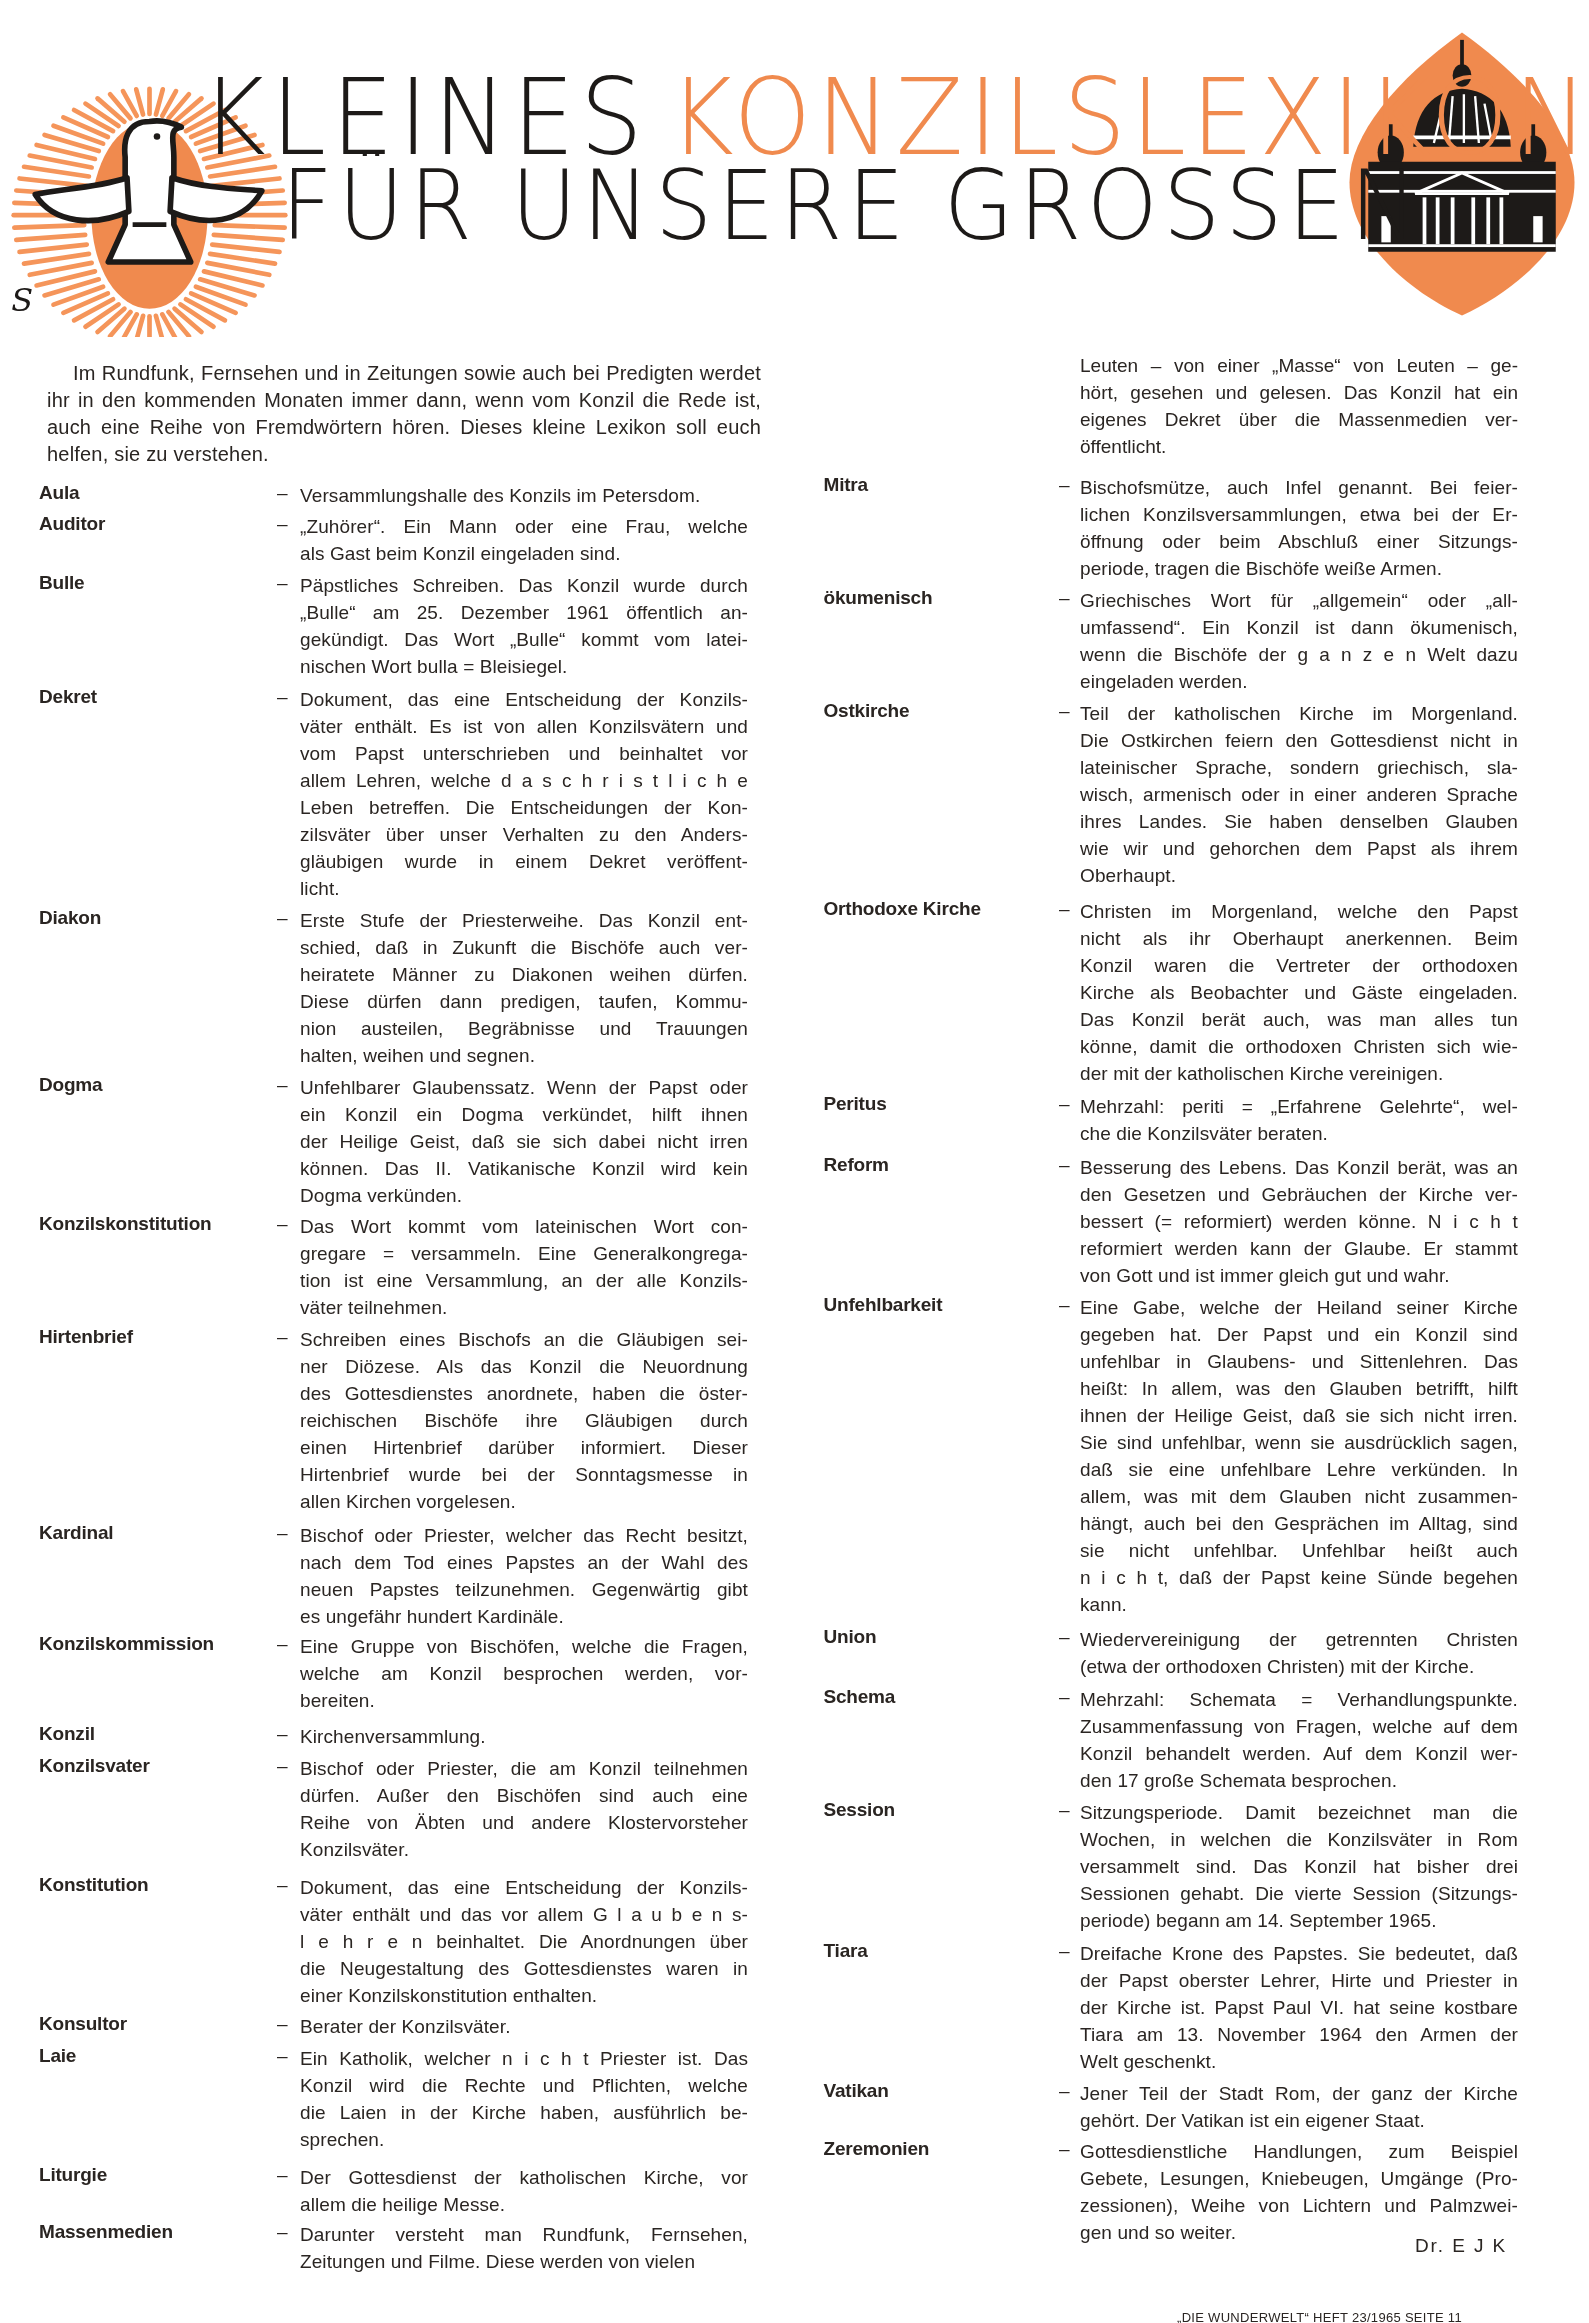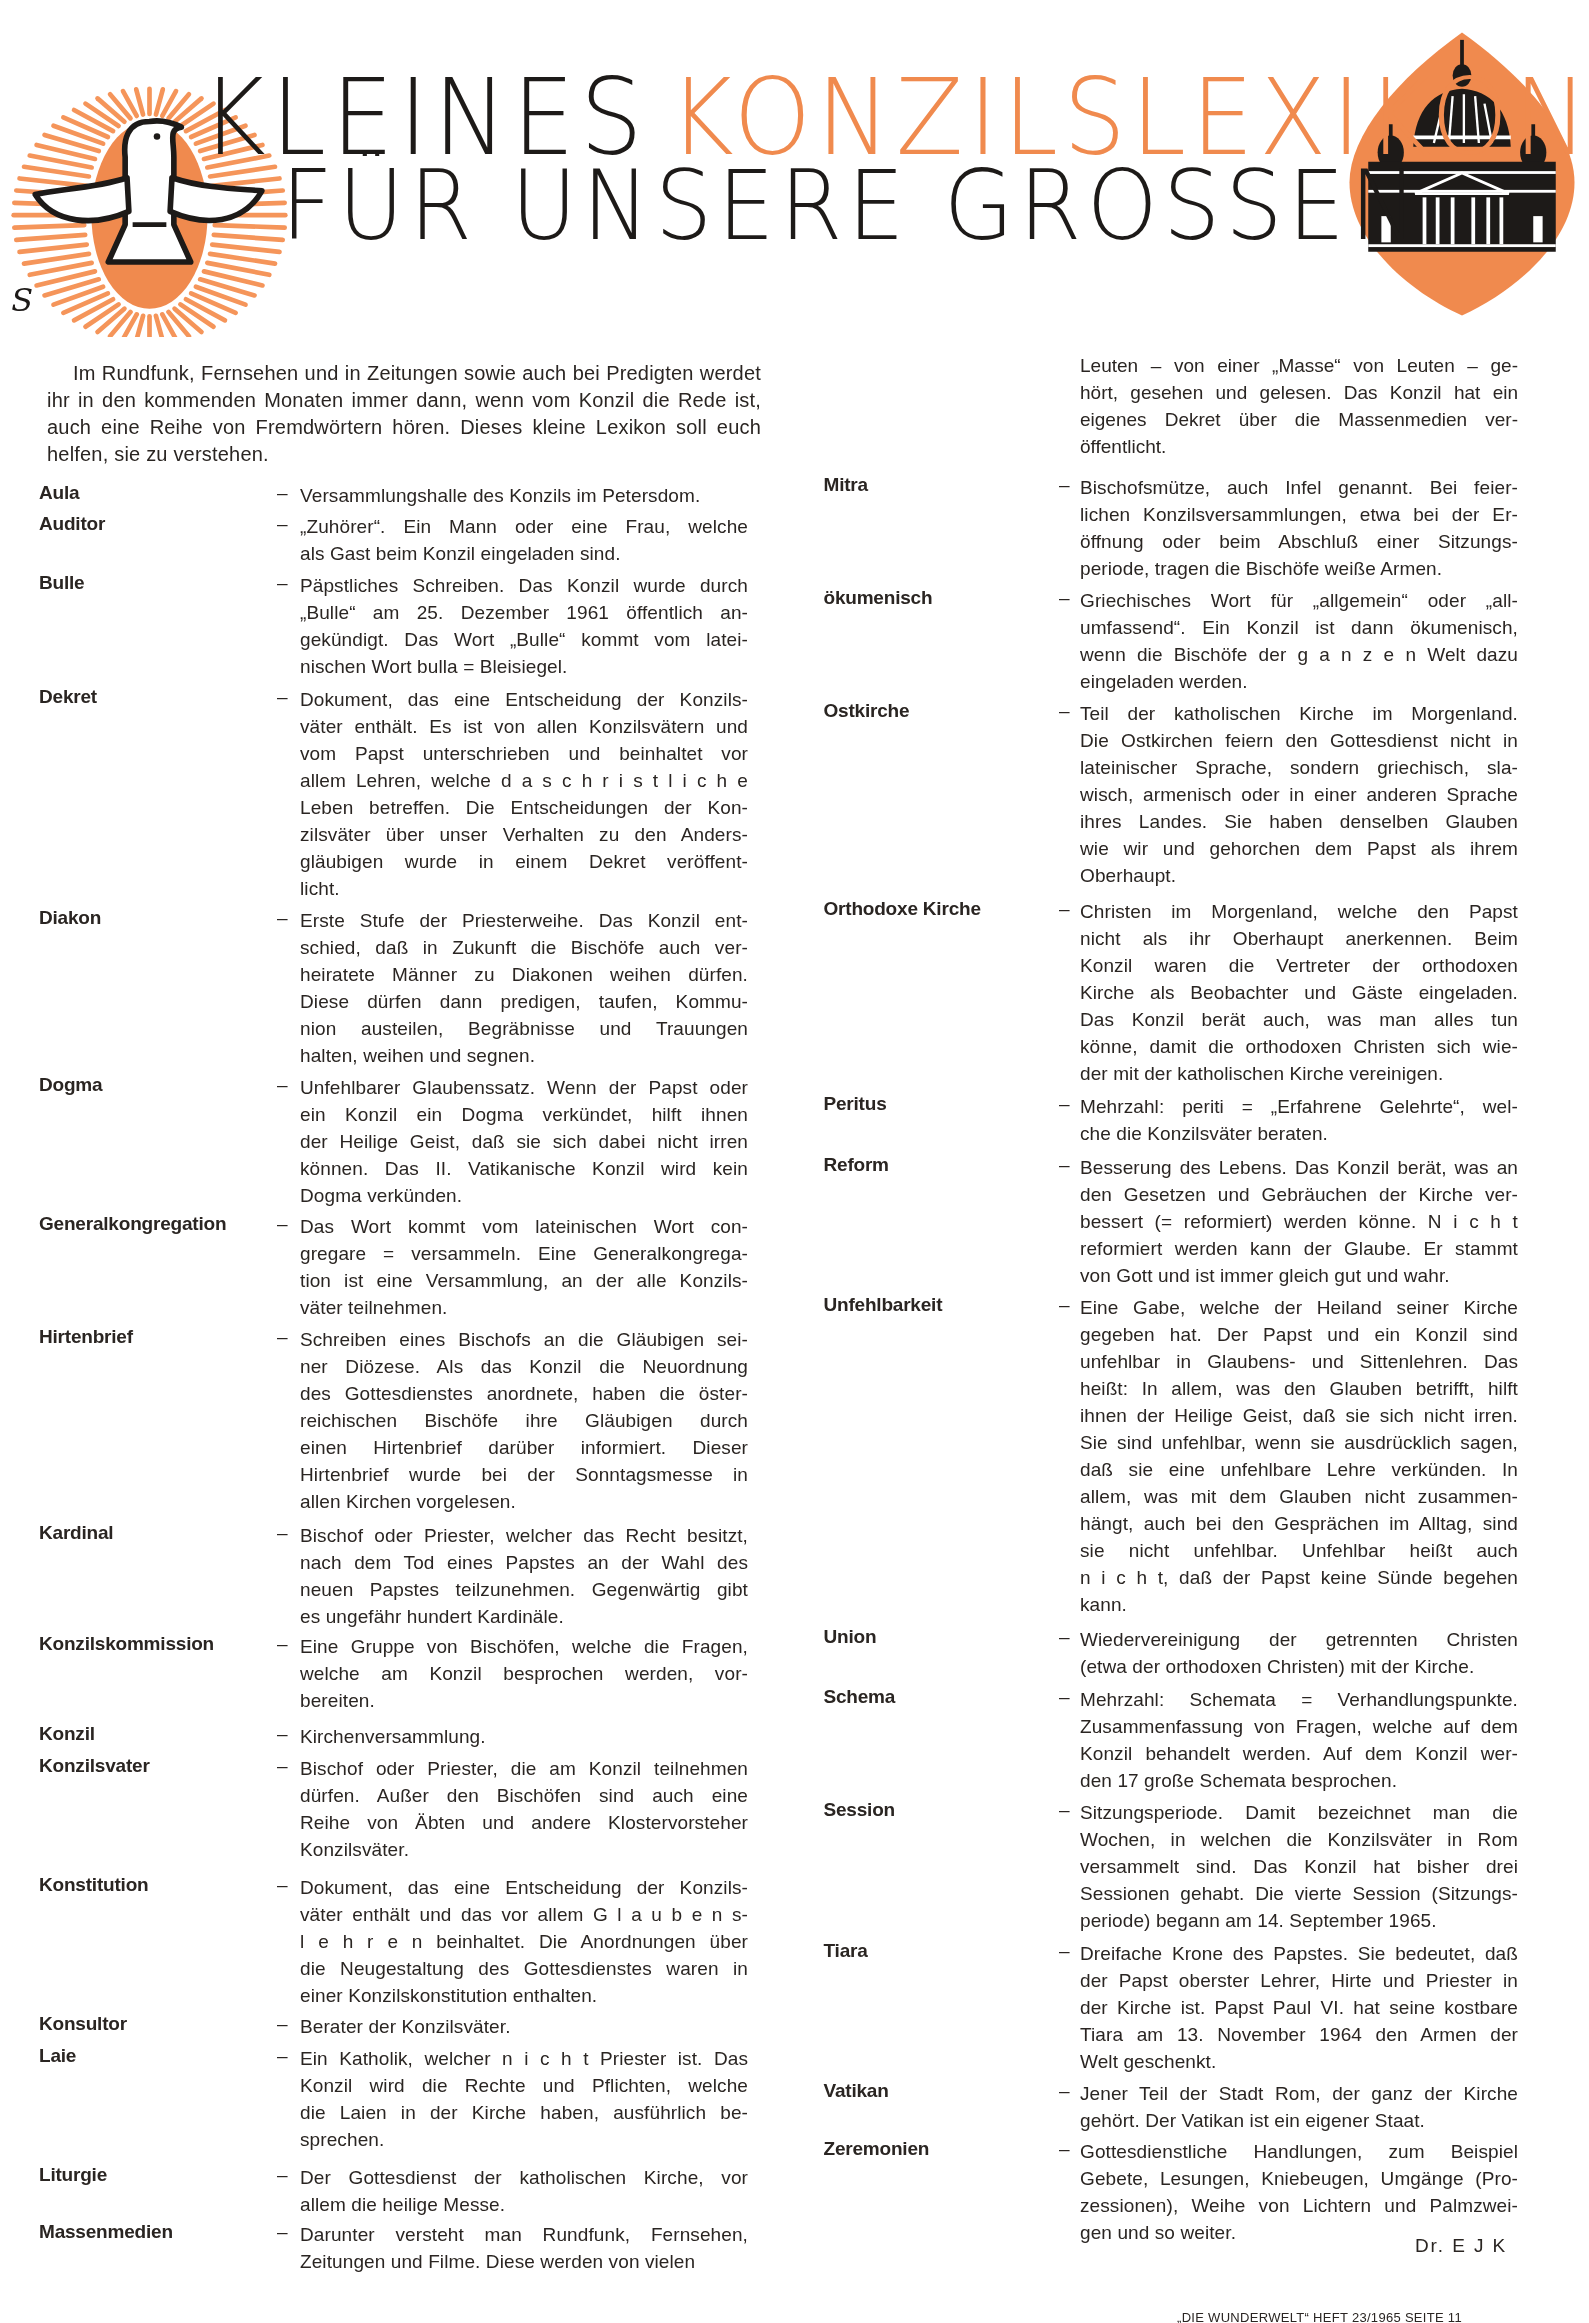--- a/index.html
+++ b/index.html
@@ -250,21 +250,21 @@
       <div class="dash">–</div>
       <div class="def">
         <span class="line">Unfehlbarer Glaubenssatz. Wenn der Papst oder</span>
         <span class="line">ein Konzil ein Dogma verkündet, hilft ihnen</span>
         <span class="line">der Heilige Geist, daß sie sich dabei nicht irren</span>
         <span class="line">können. Das II. Vatikanische Konzil wird kein</span>
         <span class="line last">Dogma verkünden.</span>
       </div>
     </div>
     <div class="entry left-entry" style="top: 1213px;">
-      <div class="term">Generalkongregation</div>
+      <div class="term">Konzilskonstitution</div>
       <div class="dash">–</div>
       <div class="def">
         <span class="line">Das Wort kommt vom lateinischen Wort con-</span>
         <span class="line">gregare = versammeln. Eine Generalkongrega-</span>
         <span class="line">tion ist eine Versammlung, an der alle Konzils-</span>
         <span class="line last">väter teilnehmen.</span>
       </div>
     </div>
     <div class="entry left-entry" style="top: 1326px;">
       <div class="term">Hirtenbrief</div>

